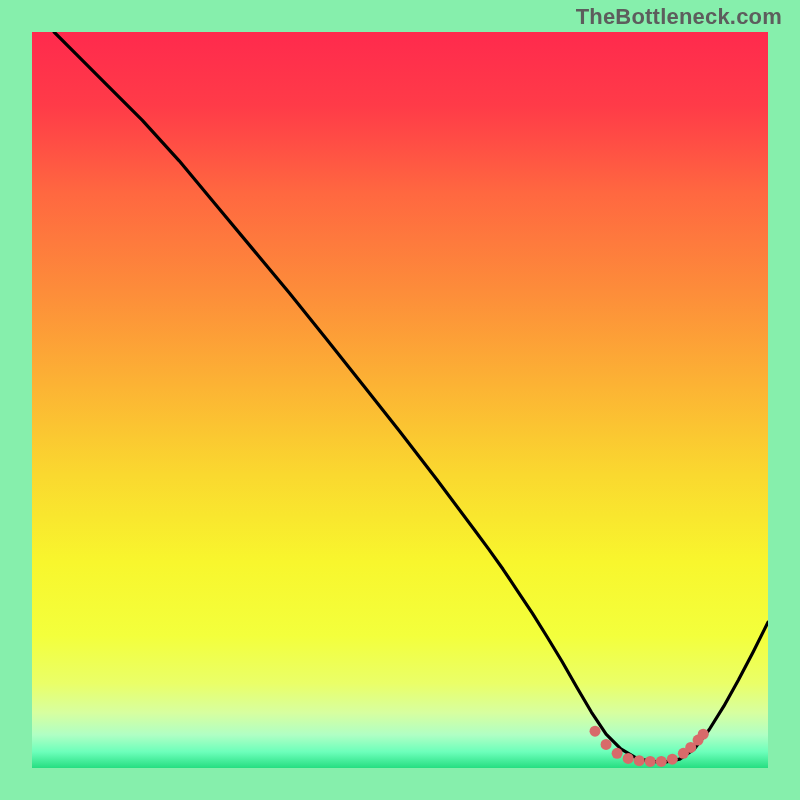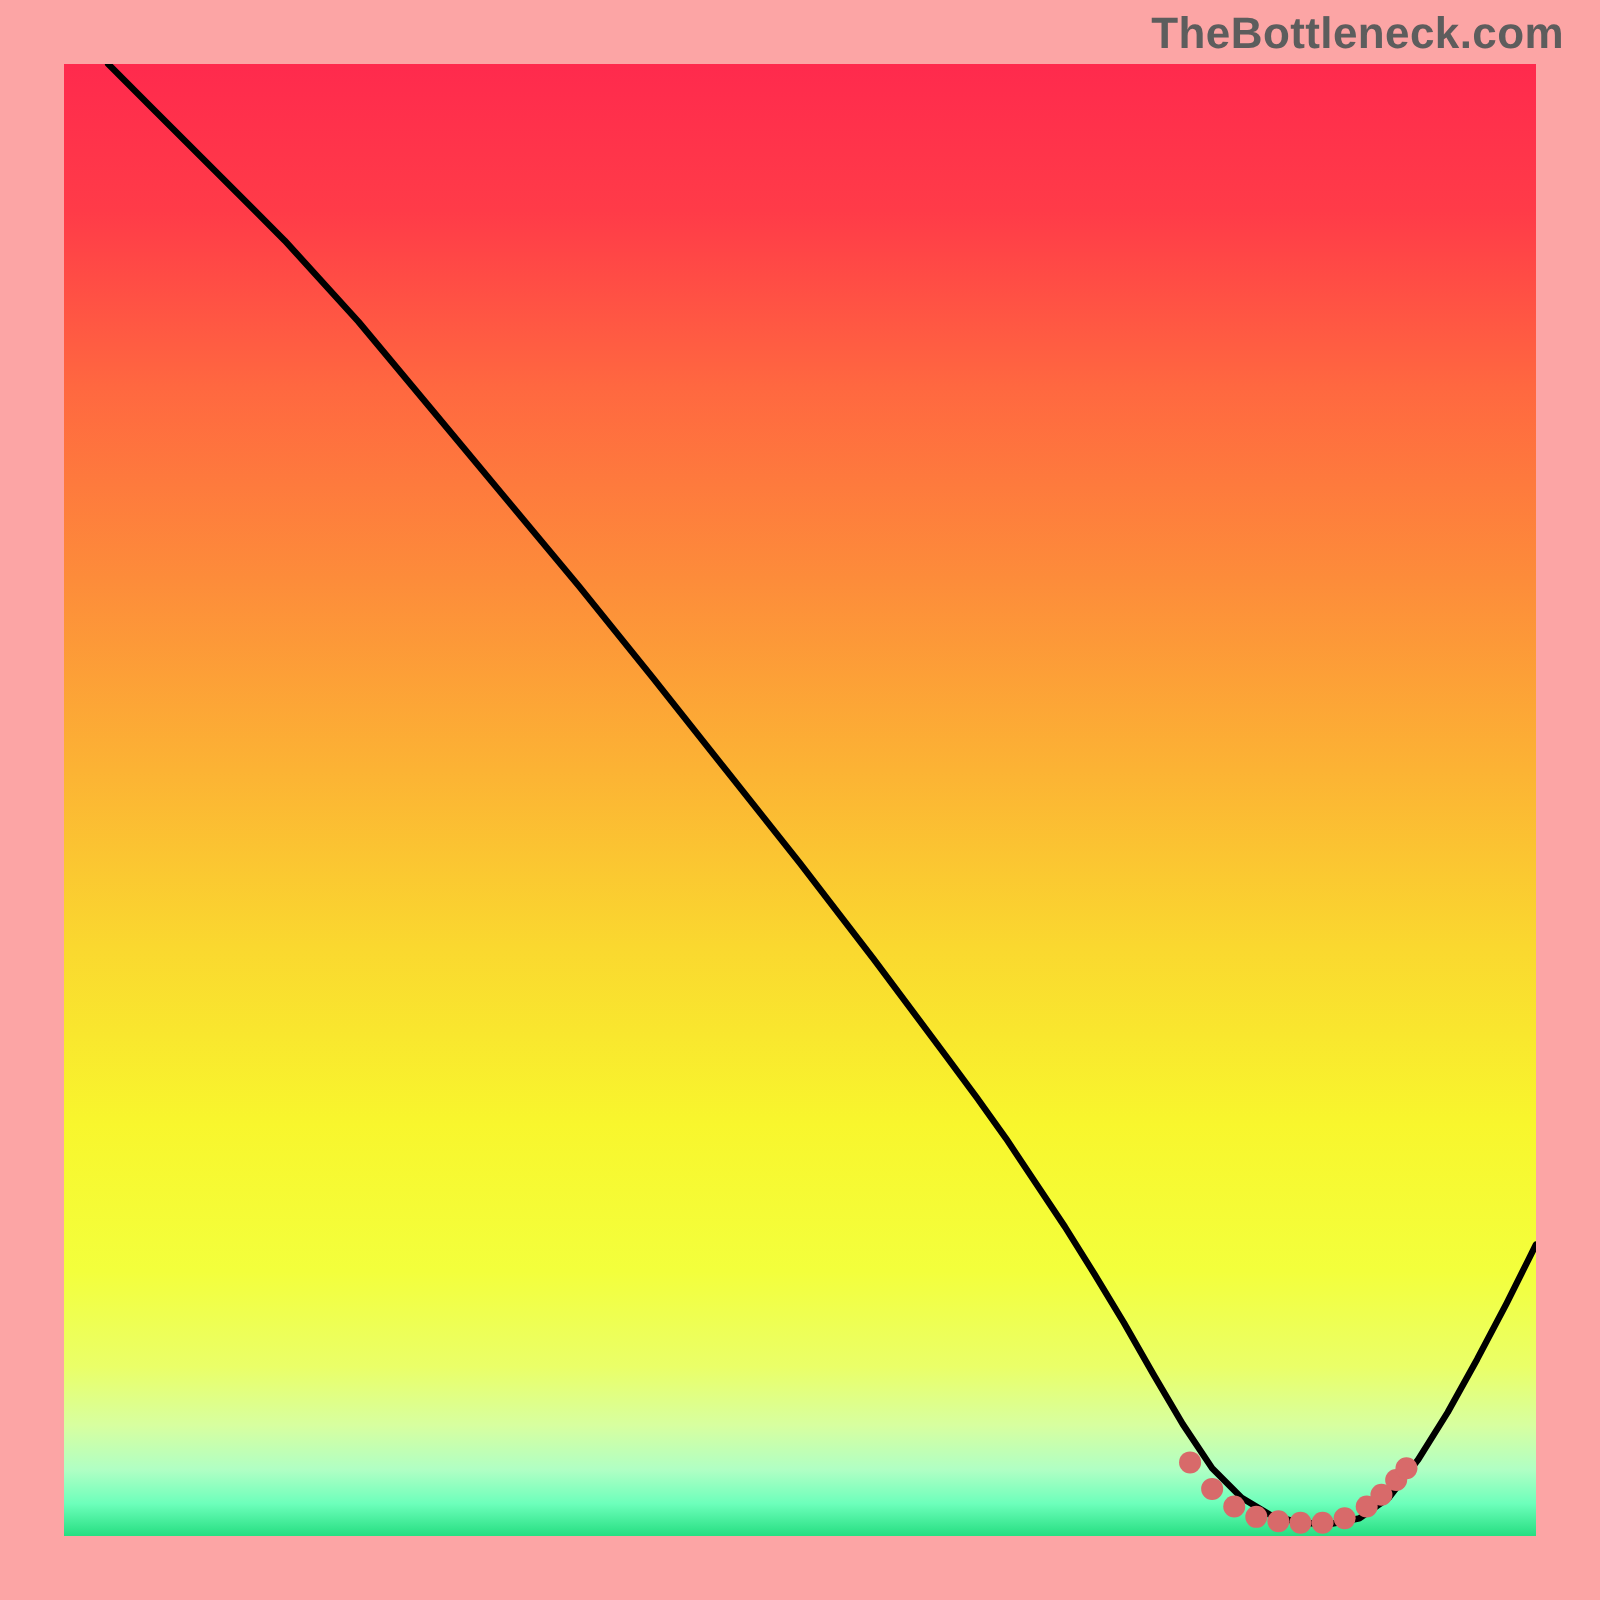--- a/index.html
+++ b/index.html
@@ -1,21 +1,21 @@
 <!DOCTYPE html>
 <html><head>
 <meta charset="utf-8">
 <style>
   * { margin: 0; padding: 0; box-sizing: border-box; }
   html, body { width: 800px; height: 800px; overflow: hidden; background: #000; }
   .frame {
     position: relative;
     width: 800px;
     height: 800px;
-    background: #fca5a5;
+    background: #86efac;
   }
   .watermark {
     position: absolute;
     top: 4px;
     right: 18px;
     font-family: Arial, Helvetica, sans-serif;
     font-size: 22px;
     font-weight: bold;
     color: #5d5d5d;
     letter-spacing: 0.2px;

